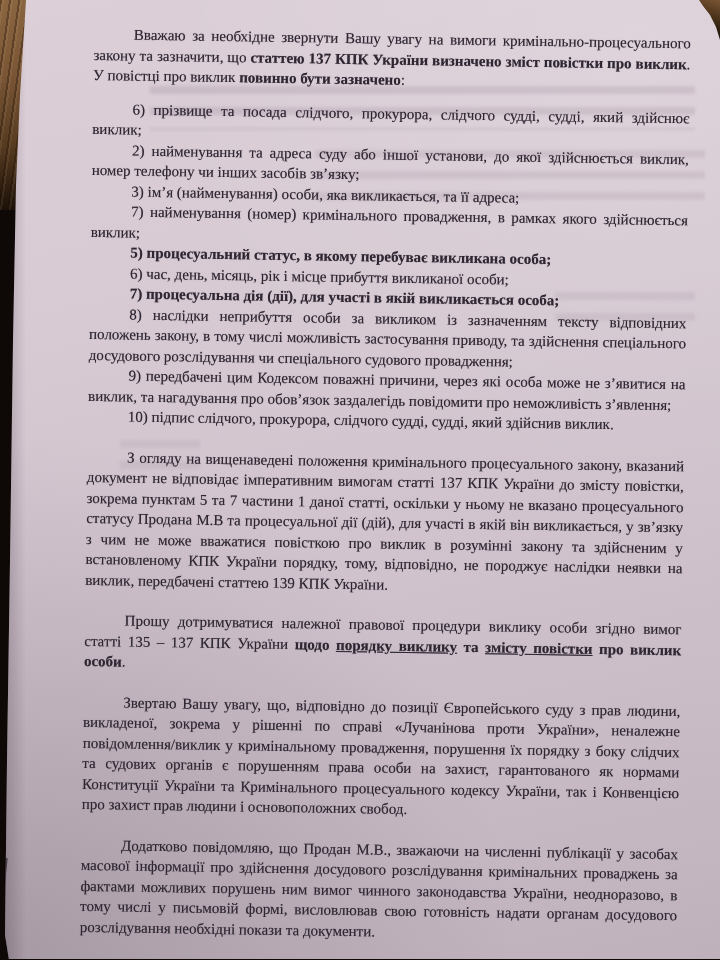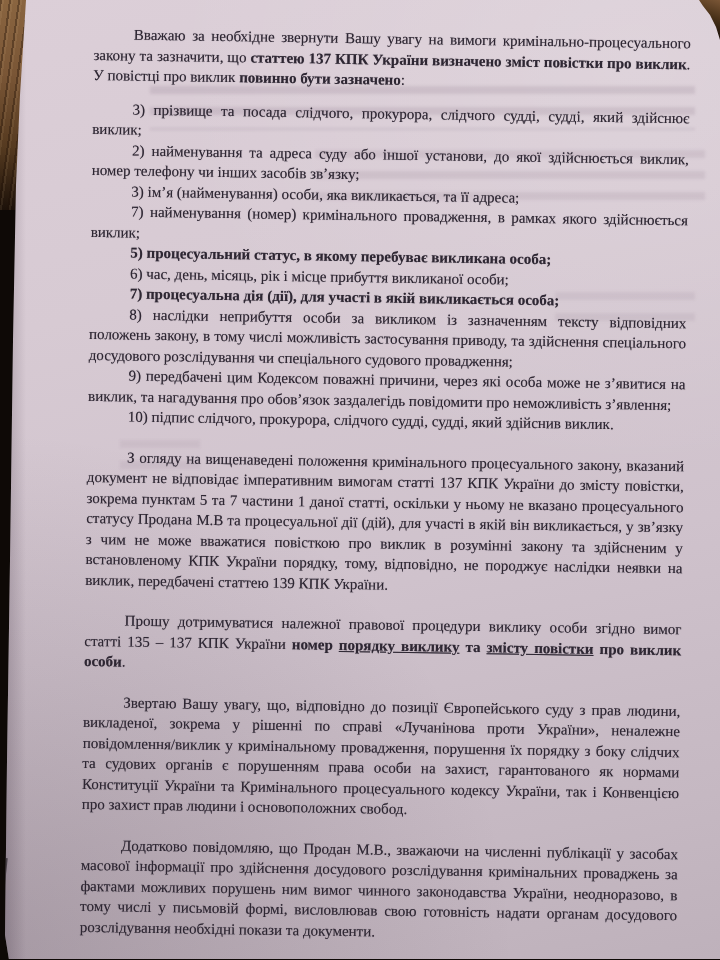--- a/index.html
+++ b/index.html
@@ -83,29 +83,29 @@
   <div class="wood-left"></div>
   <div class="wood-tr"></div>
   <div class="paper">
     <div class="ghost g1"></div>
     <div class="ghost g2"></div>
     <div class="ghost g3"></div>
     <div class="ghost g4"></div>
     <div class="crease"></div>
     <div class="doc">
         <p class="para"><span>Вважаю за необхідне звернути Вашу увагу на вимоги кримінально-процесуального закону та зазначити, що </span><span class="b">статтею 137 КПК України визначено зміст повістки про виклик</span><span>. У повістці про виклик </span><span class="b">повинно бути зазначено</span><span>:</span></p>
-        <p class="item"><span>3) прізвище та посада слідчого, прокурора, слідчого судді, судді, який здійснює виклик;</span></p>
+        <p class="item"><span>6) прізвище та посада слідчого, прокурора, слідчого судді, судді, який здійснює виклик;</span></p>
         <p class="item"><span>2) найменування та адреса суду або іншої установи, до якої здійснюється виклик, номер телефону чи інших засобів зв’язку;</span></p>
         <p class="item"><span>3) ім’я (найменування) особи, яка викликається, та її адреса;</span></p>
         <p class="item"><span>7) найменування (номер) кримінального провадження, в рамках якого здійснюється виклик;</span></p>
         <p class="item"><span class="b">5) процесуальний статус, в якому перебуває викликана особа;</span></p>
         <p class="item"><span>6) час, день, місяць, рік і місце прибуття викликаної особи;</span></p>
         <p class="item"><span class="b">7) процесуальна дія (дії), для участі в якій викликається особа;</span></p>
         <p class="item"><span>8) наслідки неприбуття особи за викликом із зазначенням тексту відповідних положень закону, в тому числі можливість застосування приводу, та здійснення спеціального досудового розслідування чи спеціального судового провадження;</span></p>
         <p class="item"><span>9) передбачені цим Кодексом поважні причини, через які особа може не з’явитися на виклик, та нагадування про обов’язок заздалегідь повідомити про неможливість з’явлення;</span></p>
         <p class="item"><span>10) підпис слідчого, прокурора, слідчого судді, судді, який здійснив виклик.</span></p>
         <p class="para"><span>З огляду на вищенаведені положення кримінального процесуального закону, вказаний документ не відповідає імперативним вимогам статті 137 КПК України до змісту повістки, зокрема пунктам 5 та 7 частини 1 даної статті, оскільки у ньому не вказано процесуального статусу Продана М.В та процесуальної дії (дій), для участі в якій він викликається, у зв’язку з чим не може вважатися повісткою про виклик в розумінні закону та здійсненим у встановленому КПК України порядку, тому, відповідно, не породжує наслідки неявки на виклик, передбачені статтею 139 КПК України.</span></p>
-        <p class="para"><span>Прошу дотримуватися належної правової процедури виклику особи згідно вимог статті 135 – 137 КПК України </span><span class="b">номер </span><span class="b u">порядку виклику</span><span class="b"> та </span><span class="b u">змісту повістки</span><span class="b"> про виклик особи</span><span>.</span></p>
+        <p class="para"><span>Прошу дотримуватися належної правової процедури виклику особи згідно вимог статті 135 – 137 КПК України </span><span class="b">щодо </span><span class="b u">порядку виклику</span><span class="b"> та </span><span class="b u">змісту повістки</span><span class="b"> про виклик особи</span><span>.</span></p>
         <p class="para"><span>Звертаю Вашу увагу, що, відповідно до позиції Європейського суду з прав людини, викладеної, зокрема у рішенні по справі «Лучанінова проти України», неналежне повідомлення/виклик у кримінальному провадження, порушення їх порядку з боку слідчих та судових органів є порушенням права особи на захист, гарантованого як нормами Конституції України та Кримінального процесуального кодексу України, так і Конвенцією про захист прав людини і основоположних свобод.</span></p>
         <p class="para"><span>Додатково повідомляю, що Продан М.В., зважаючи на численні публікації у засобах масової інформації про здійснення досудового розслідування кримінальних проваджень за фактами можливих порушень ним вимог чинного законодавства України, неодноразово, в тому числі у письмовій формі, висловлював свою готовність надати органам досудового розслідування необхідні покази та документи.</span></p>
       </div>
   </div>
 </div>
 
 </body></html>

